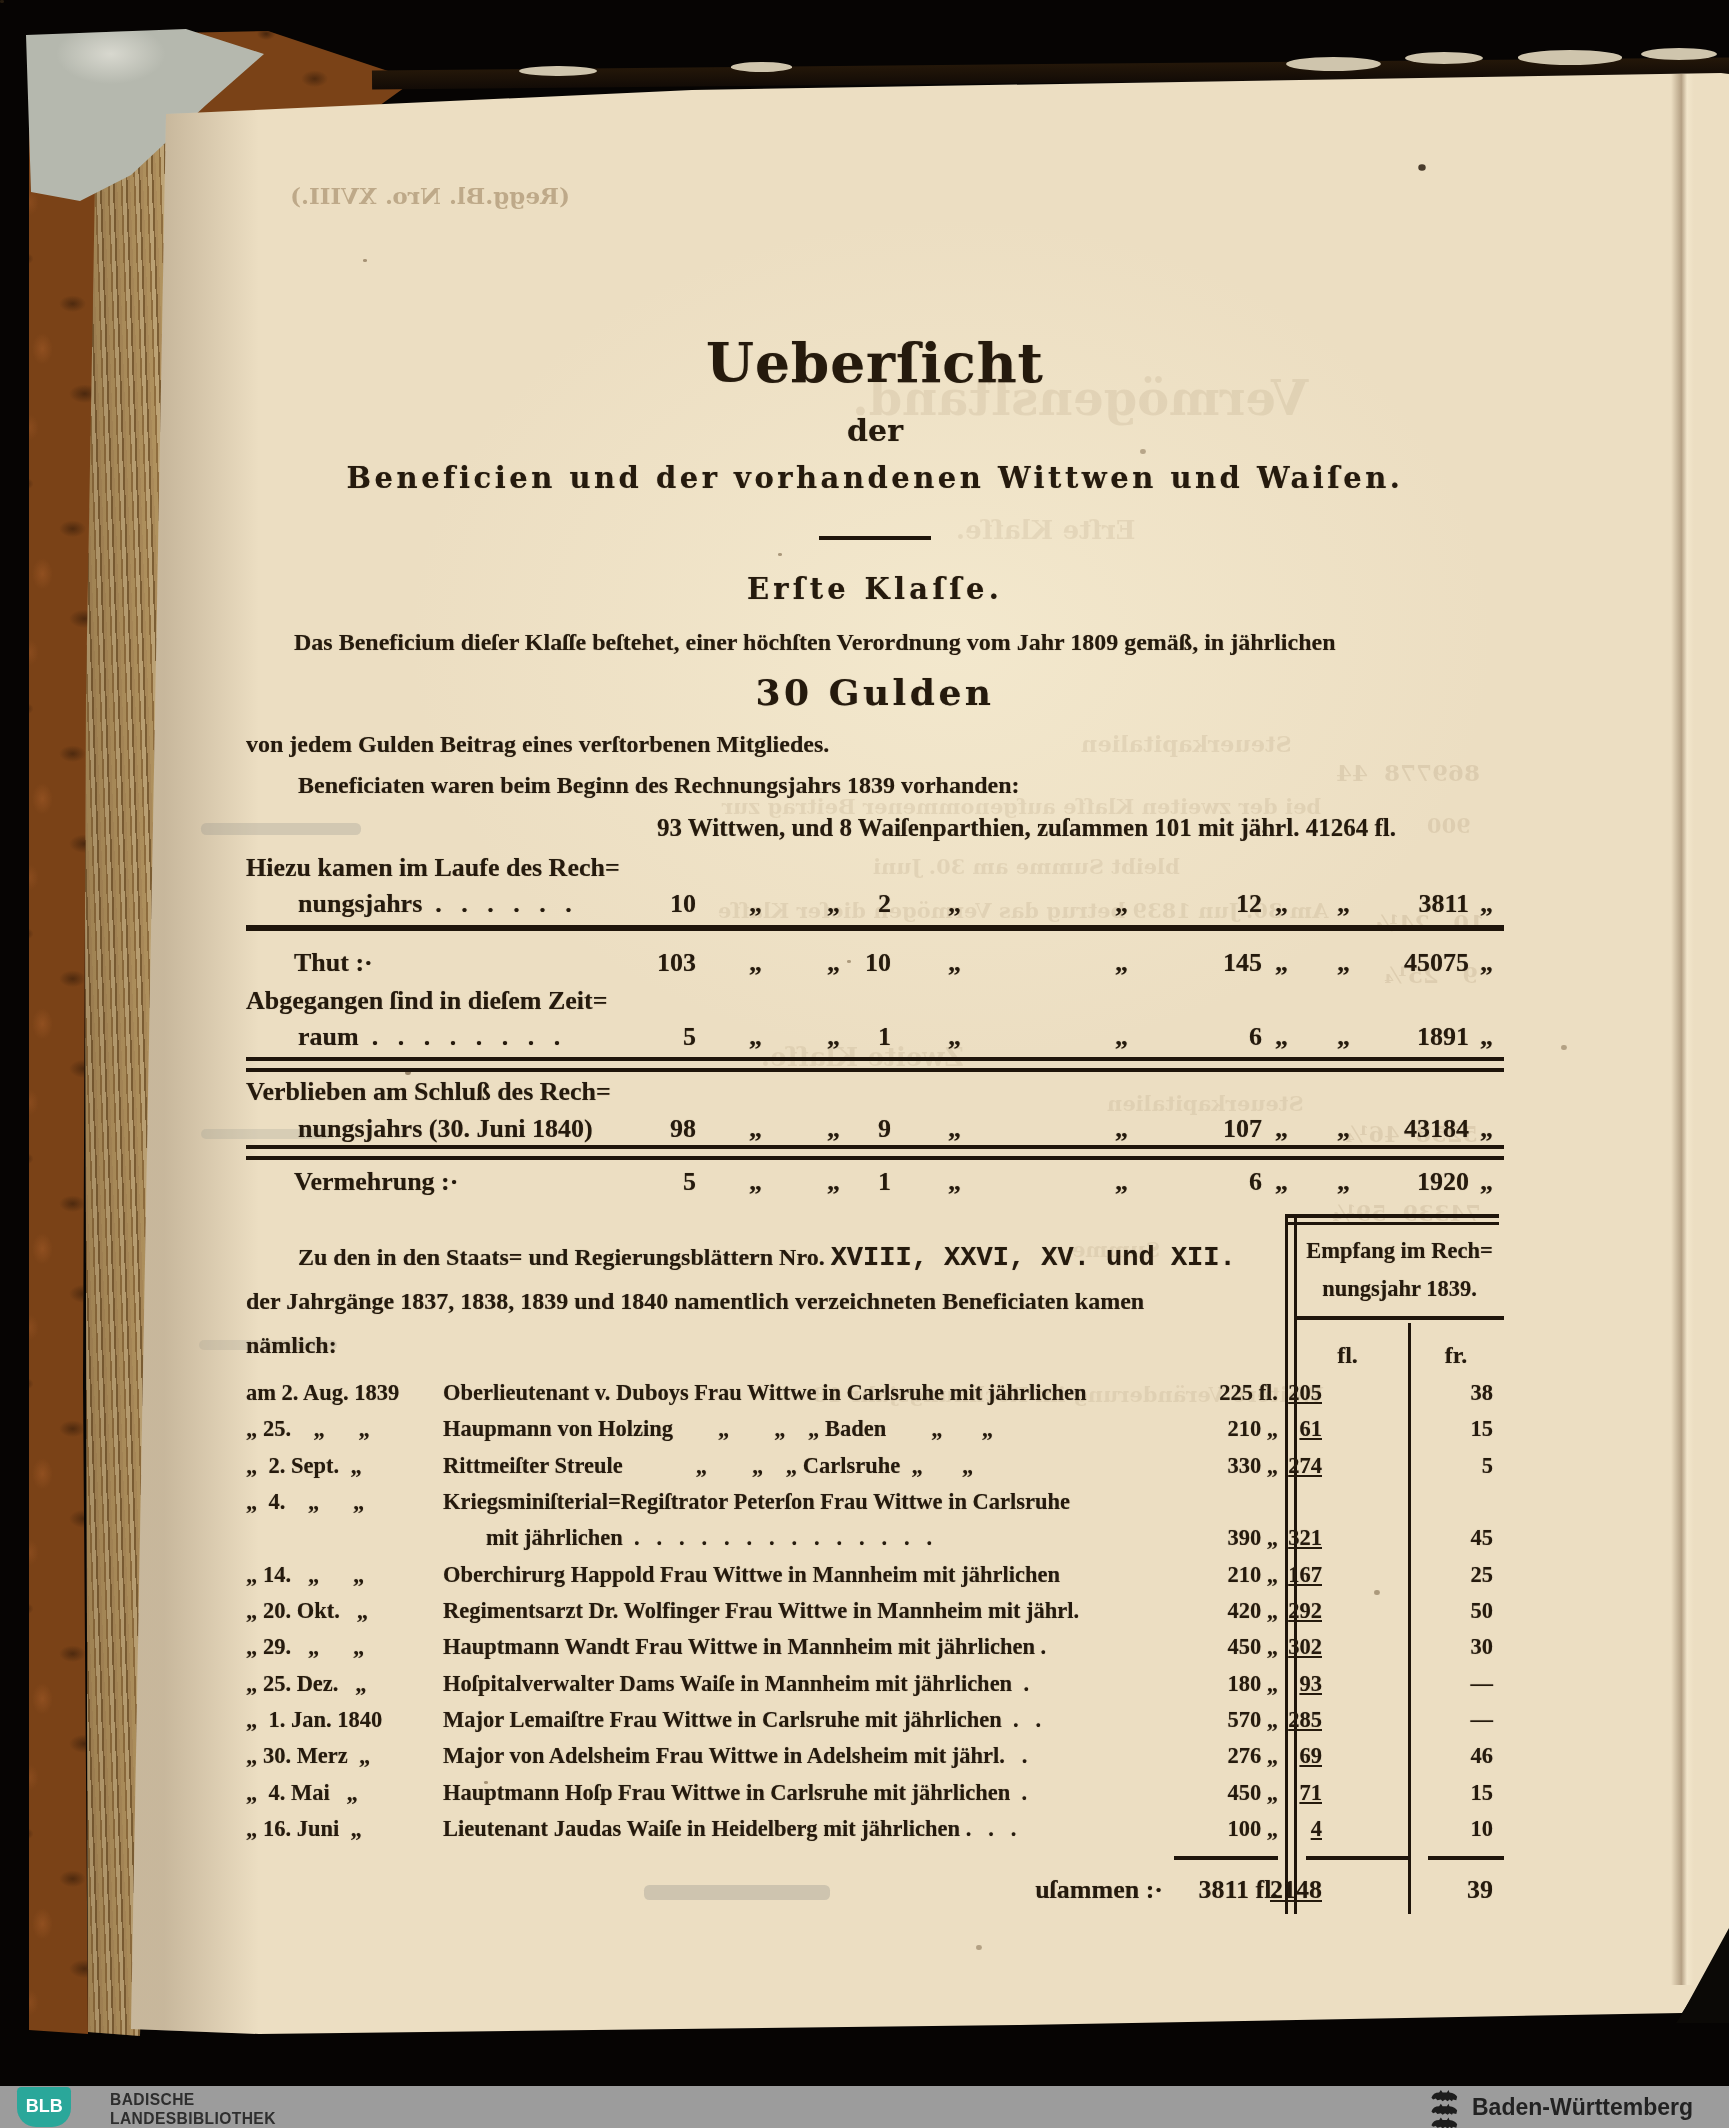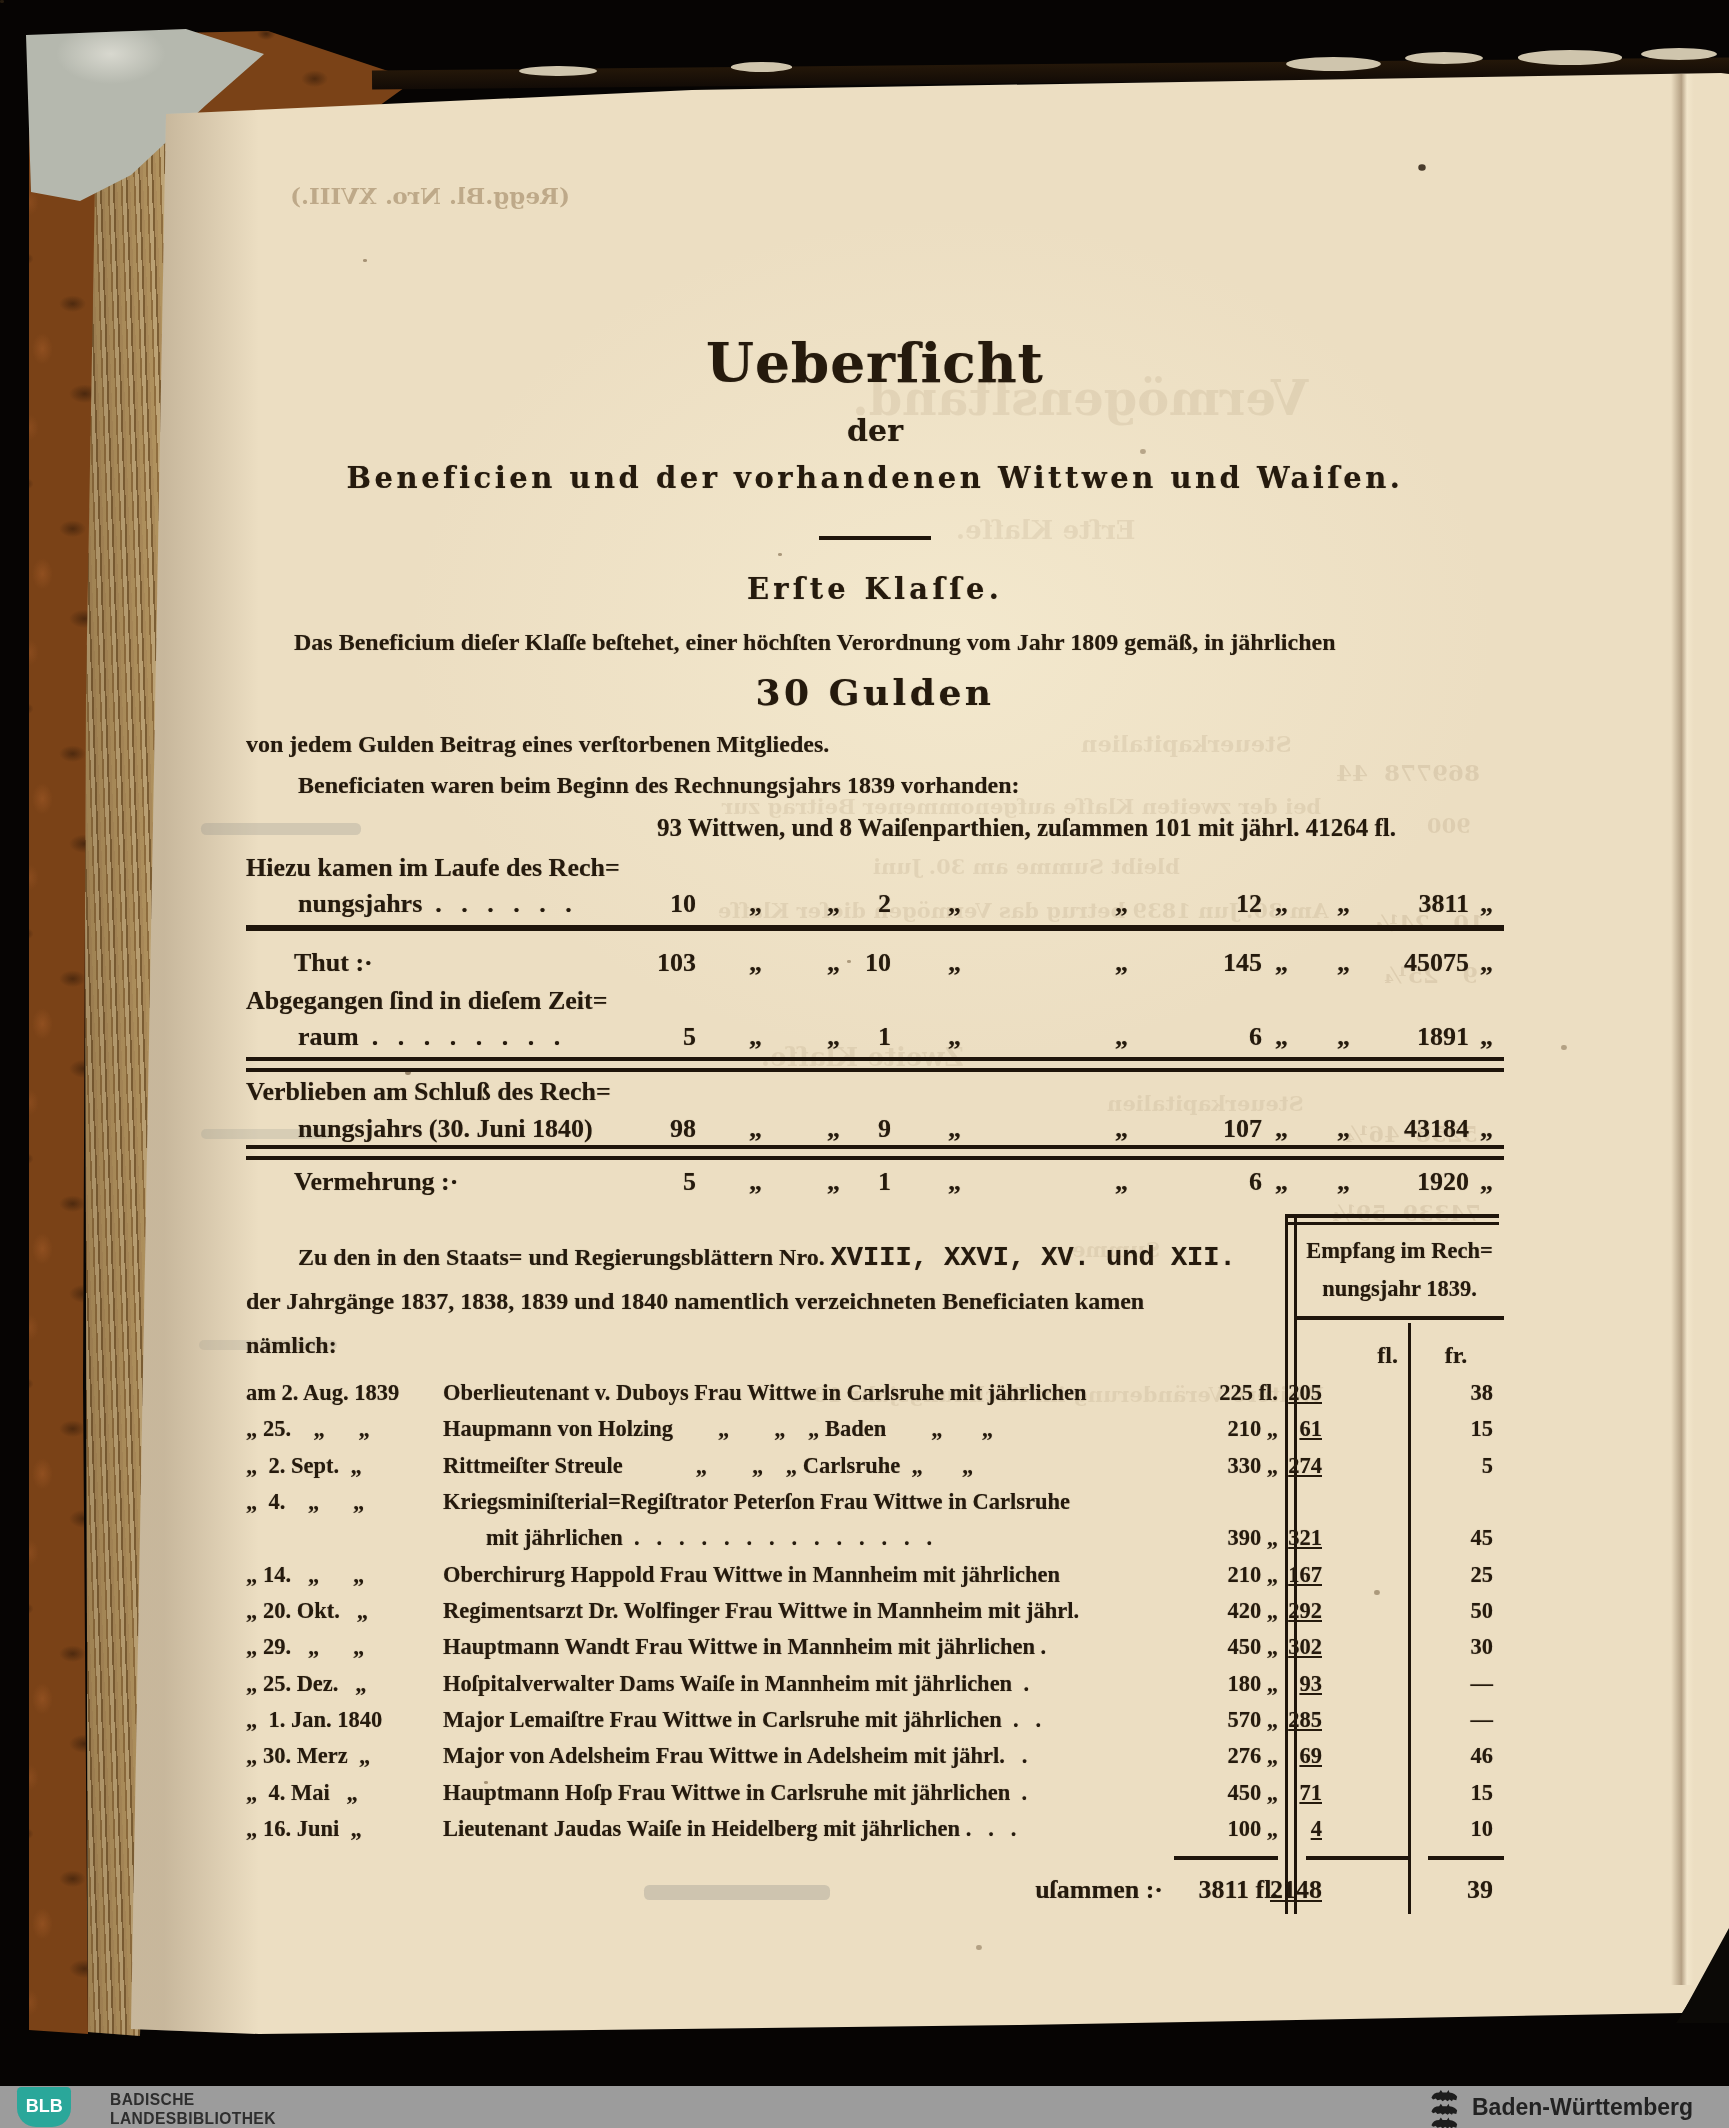--- a/index.html
+++ b/index.html
@@ -240,21 +240,21 @@
 
   <div>
     <div class="rule" style="left:1285px;top:1214px;width:214px;height:3.5px;"></div>
     <div class="rule" style="left:1285px;top:1222px;width:214px;height:2.6px;"></div>
     <div class="rule" style="left:1285px;top:1214px;width:2.6px;height:700px;"></div>
     <div class="rule" style="left:1294px;top:1214px;width:2.6px;height:700px;"></div>
     <div class="ink" style="left:1297px;top:1238px;width:205px;text-align:center;font-size:22.5px;">Empfang im Rech=</div>
     <div class="ink" style="left:1297px;top:1276px;width:205px;text-align:center;font-size:22.5px;">nungsjahr 1839.</div>
     <div class="rule" style="left:1294px;top:1316px;width:210px;height:4.3px;"></div>
     <div class="rule" style="left:1408px;top:1323px;width:2.6px;height:591px;"></div>
-    <div class="ink" style="left:1297px;top:1342px;width:101px;text-align:right;font-size:24px;">fl.</div>
+    <div class="ink" style="left:1297px;top:1342px;width:101px;text-align:center;font-size:24px;">fl.</div>
     <div class="ink" style="left:1410px;top:1342px;width:92px;text-align:center;font-size:24px;">fr.</div>
   </div>
 
   <div id="detail-rows">
       <div class="drow" style="top: 1380px;">
     <span class="ink d-date">am 2. Aug. 1839</span>
     <span class="ink d-desc">Oberlieutenant v. Duboys Frau Wittwe in Carlsruhe mit jährlichen</span>
     <span class="ink d-amt">225 fl.</span>
     <span class="ink d-fl">205</span>
     <span class="ink d-fr">38</span>

